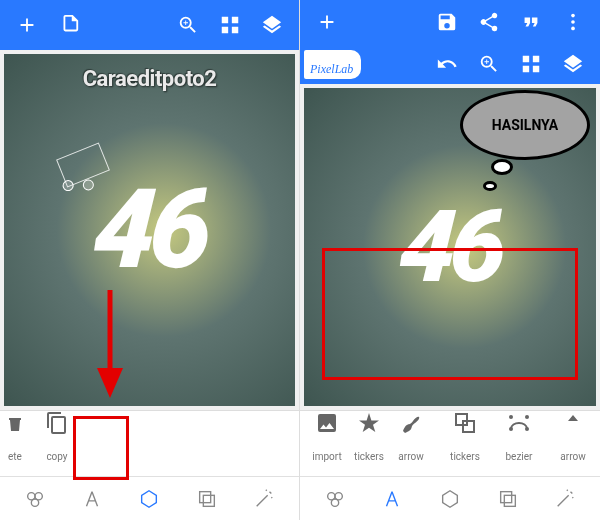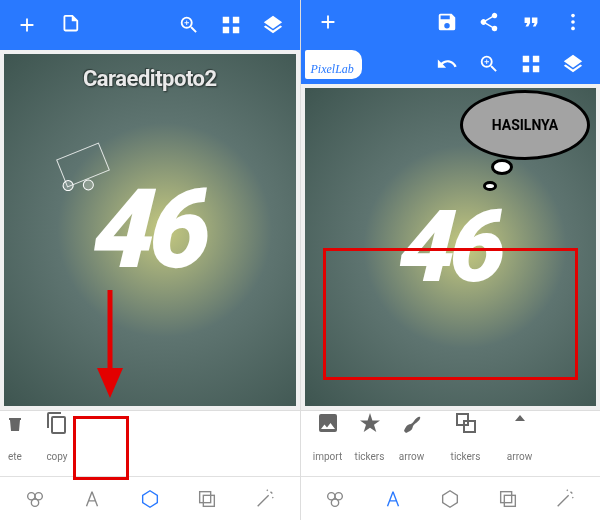--- a/index.html
+++ b/index.html
@@ -386,20 +386,30 @@
     </div>
     <div class="tool">
       <svg viewBox="0 0 24 24">
           <rect x="3" y="3" width="11" height="11" fill="none" stroke="#666" stroke-width="2"></rect>
           <rect x="10" y="10" width="11" height="11" fill="none" stroke="#666" stroke-width="2"></rect>
         </svg>
       <span class="tool-label">tickers</span>
     </div>
     <div class="tool">
       <svg viewBox="0 0 24 24">
+          <path d="M4 18c0-8 16-8 16 0" fill="none" stroke="#666" stroke-width="2"></path>
+          <circle cx="4" cy="18" r="2" fill="#666"></circle>
+          <circle cx="20" cy="18" r="2" fill="#666"></circle>
+          <circle cx="4" cy="6" r="2" fill="#666"></circle>
+          <circle cx="20" cy="6" r="2" fill="#666"></circle>
+        </svg>
+      <span class="tool-label">bezier</span>
+    </div>
+    <div class="tool">
+      <svg viewBox="0 0 24 24">
           <path d="M12 20V7M12 4l-5 6h10l-5-6z"></path>
         </svg>
       <span class="tool-label">arrow</span>
     </div>
   </div>
 
   <div class="bottombar">
     <div class="btab">
         <svg viewBox="0 0 24 24">
           <circle cx="8" cy="9" r="4"></circle>

